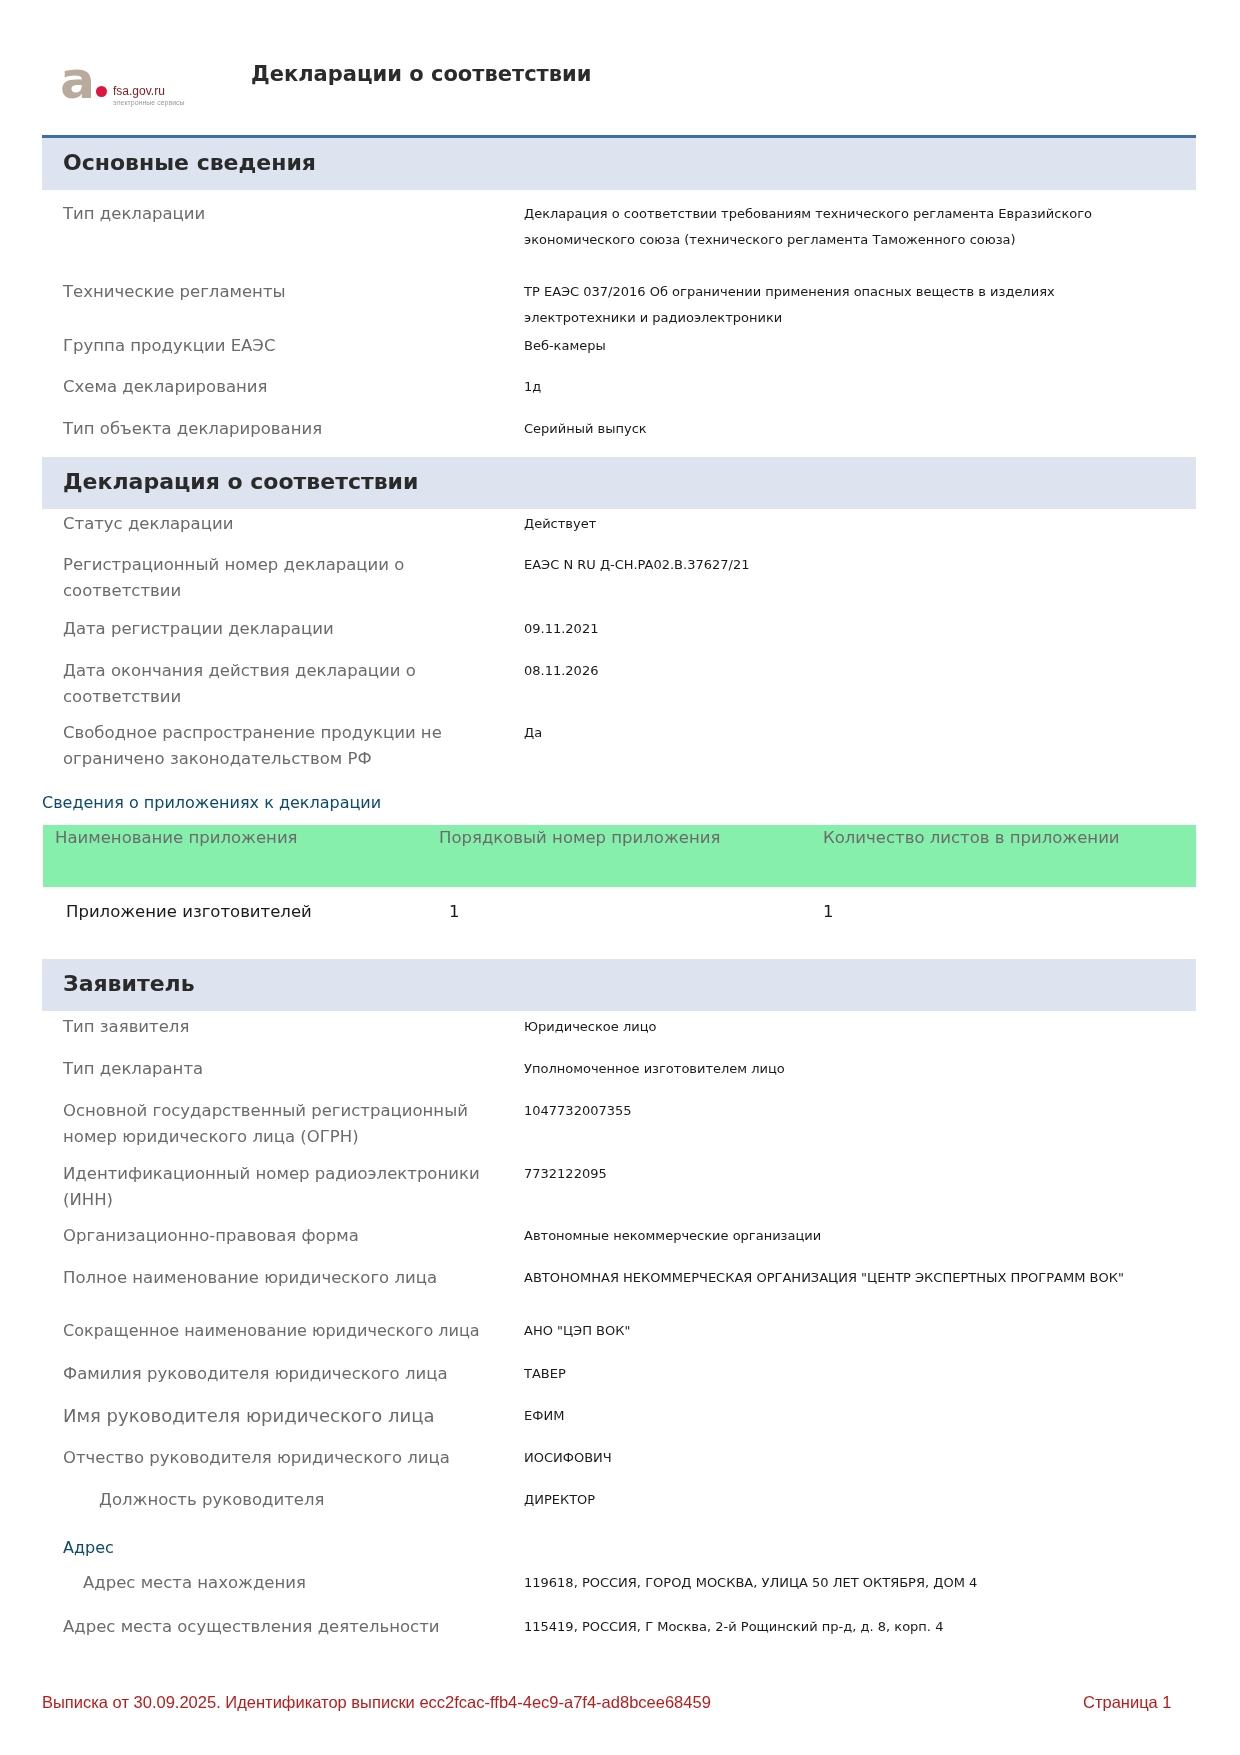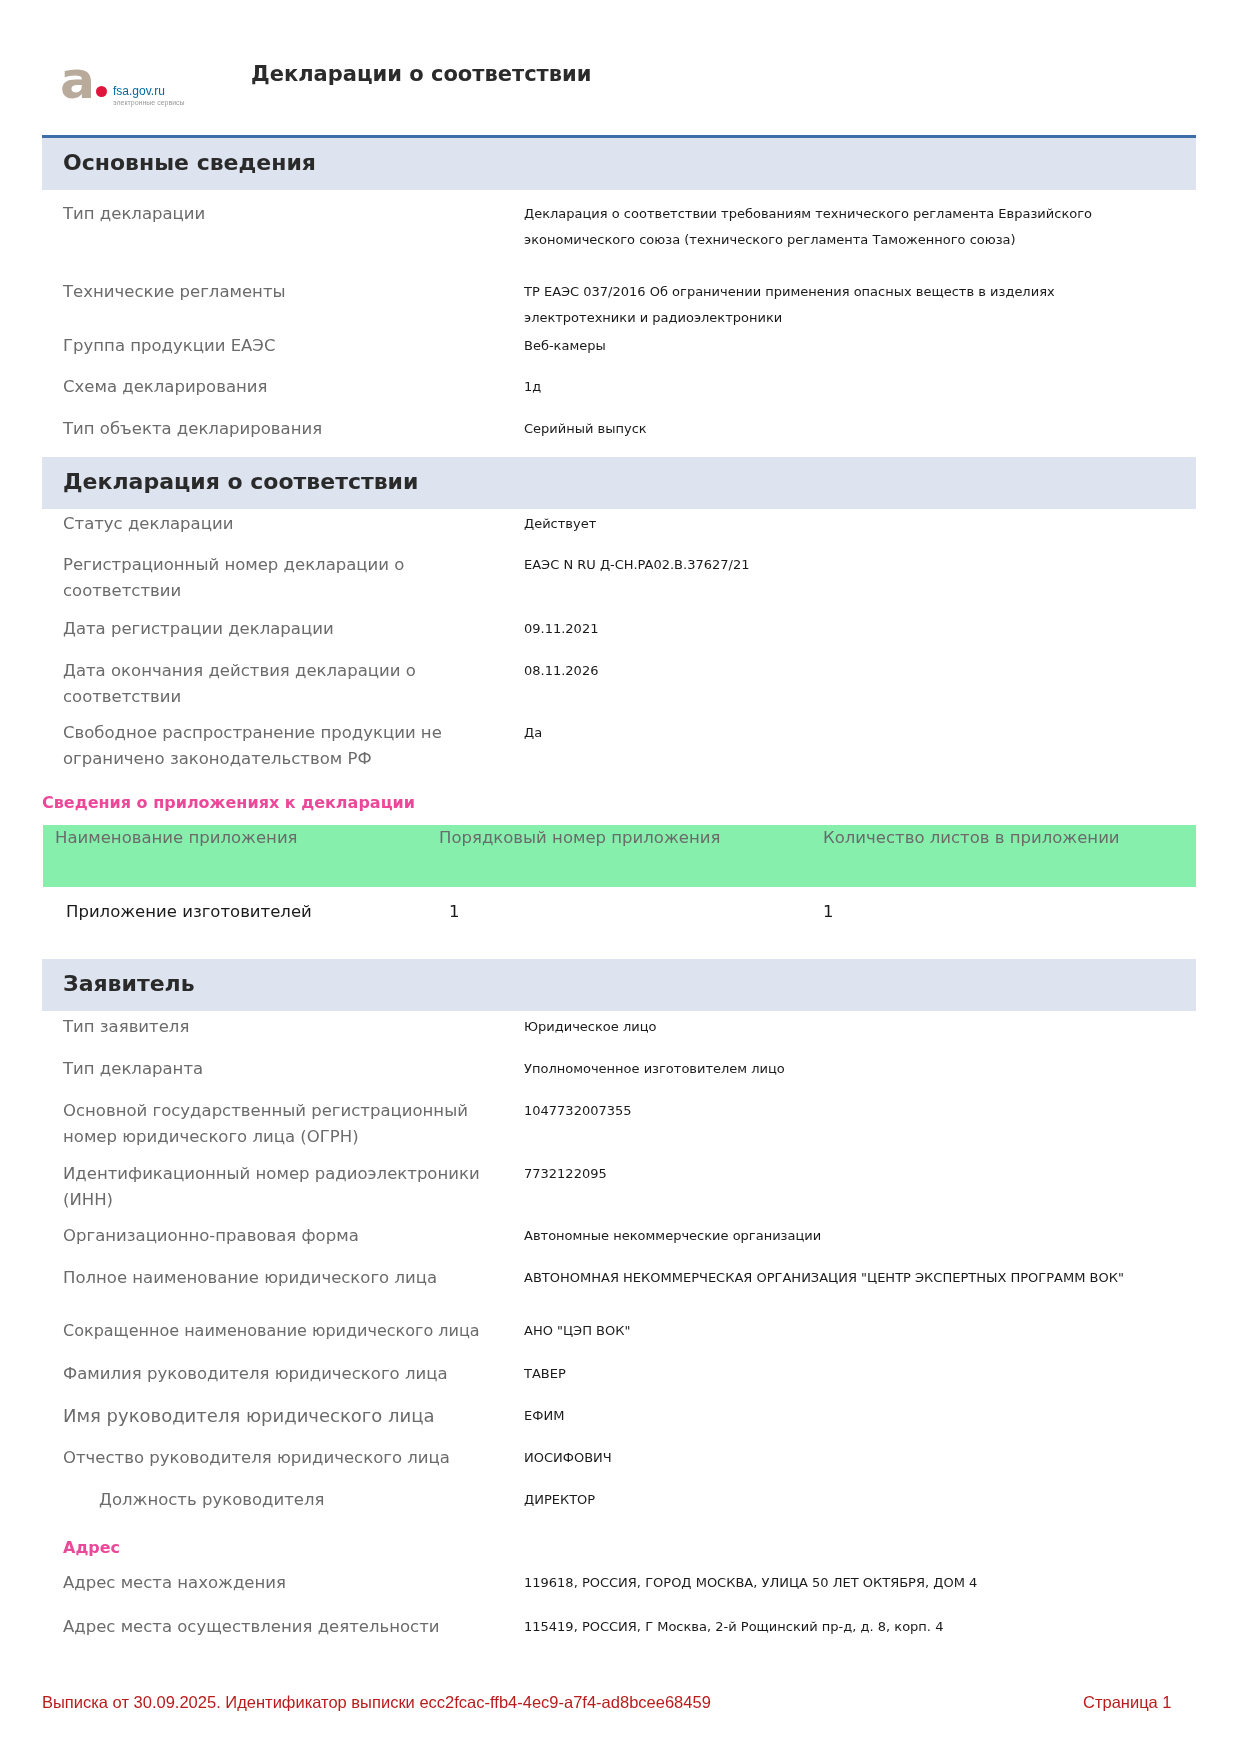--- a/index.html
+++ b/index.html
@@ -3,29 +3,29 @@
 <meta charset="utf-8">
 <style>
   html, body { margin:0; padding:0; background:#ffffff; }
   body { width:1240px; height:1755px; position:relative; overflow:hidden;
          font-family:"DejaVu Sans", sans-serif; color:#1a1a1a; }
   .abs { position:absolute; }
   .logo { left:58px; top:56px; width:150px; height:56px; }
   .logo-a { position:absolute; left:2px; top:0; font-family:"DejaVu Sans", sans-serif; font-weight:bold;
             font-size:52px; line-height:48px; color:#b8ab9c; }
   .logo-dot { position:absolute; left:38px; top:30px; width:11px; height:11px; border-radius:50%; background:#e0143c; }
-  .logo-site { position:absolute; left:55px; top:28px; font-size:12px; color:#0369a1; font-family:"Liberation Sans", sans-serif; }
+  .logo-site { position:absolute; left:55px; top:28px; font-size:12px; color:#7f1d1d; font-family:"Liberation Sans", sans-serif; }
   .logo-sub { position:absolute; left:55px; top:43px; font-size:7px; color:#9a9a9a; font-family:"Liberation Sans", sans-serif; }
   .doc-title { left:251px; top:62px; font-size:21px; font-weight:bold; color:#2b2b2b; }
   .rule { left:42px; top:135px; width:1154px; height:3px; background:#3e6ea8; }
   .band { left:42px; width:1154px; height:52px; background:#dde4ef; }
   .band-title { position:absolute; left:21px; top:12px; font-size:22px; font-weight:bold; color:#2a2a2a; }
   .lbl { left:63px; width:450px; font-size:16.5px; line-height:26px; color:#6b6b6b; }
   .val { left:524px; width:640px; font-size:13px; line-height:26px; color:#1a1a1a; }
-  .subhead { left:42px; font-size:16px; font-weight:bold; color:#ec4899; }
+  .subhead { left:42px; font-size:16px; font-weight:normal; color:#0c4a6e; }
   .th { top:825px; height:62px; background:#86efac; font-size:16.5px; color:#6b6b6b; padding:0; }
   .th span { position:absolute; left:12px; top:3px; }
   .td { top:899px; font-size:16.5px; color:#1a1a1a; line-height:26px; }
   .footer { top:1693px; font-size:16.5px; color:#b91c1c; font-family:"Liberation Sans", sans-serif; }
 </style>
 </head>
 <body>
 
 <div class="abs logo">
   <span class="logo-a">a</span>
@@ -98,19 +98,19 @@
 <div class="abs lbl" style="top:1361px;">Фамилия руководителя юридического лица</div>
 <div class="abs val" style="top:1361px;">ТАВЕР</div>
 <div class="abs lbl" style="top:1403px; font-size:18px;">Имя руководителя юридического лица</div>
 <div class="abs val" style="top:1403px;">ЕФИМ</div>
 <div class="abs lbl" style="top:1445px;">Отчество руководителя юридического лица</div>
 <div class="abs val" style="top:1445px;">ИОСИФОВИЧ</div>
 <div class="abs lbl" style="top:1487px;margin-left:36px;">Должность руководителя</div>
 <div class="abs val" style="top:1487px;">ДИРЕКТОР</div>
 
 <div class="abs subhead" style="left:63px; top:1538px;">Адрес</div>
-<div class="abs lbl" style="top:1570px;">Адрес места нахождения</div>
+<div class="abs lbl" style="top:1570px;margin-left:20px;">Адрес места нахождения</div>
 <div class="abs val" style="top:1570px;">119618, РОССИЯ, ГОРОД МОСКВА, УЛИЦА 50 ЛЕТ ОКТЯБРЯ, ДОМ 4</div>
 <div class="abs lbl" style="top:1614px;">Адрес места осуществления деятельности</div>
 <div class="abs val" style="top:1614px;">115419, РОССИЯ, Г Москва, 2-й Рощинский пр-д, д. 8, корп. 4</div>
 
 <div class="abs footer" style="left:42px;">Выписка от 30.09.2025. Идентификатор выписки ecc2fcac-ffb4-4ec9-a7f4-ad8bcee68459</div>
 <div class="abs footer" style="left:1083px;">Страница 1</div>
 
 </body></html>

